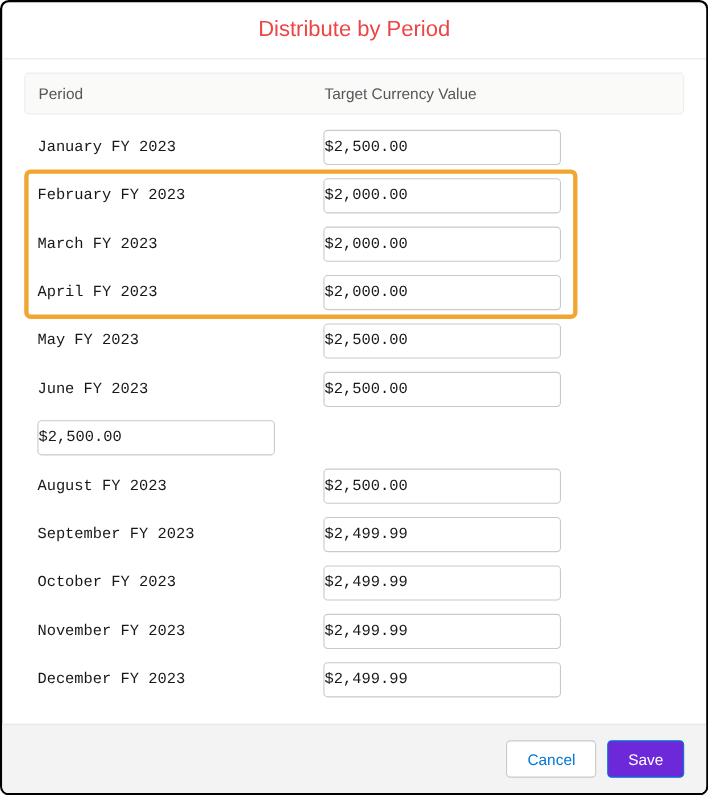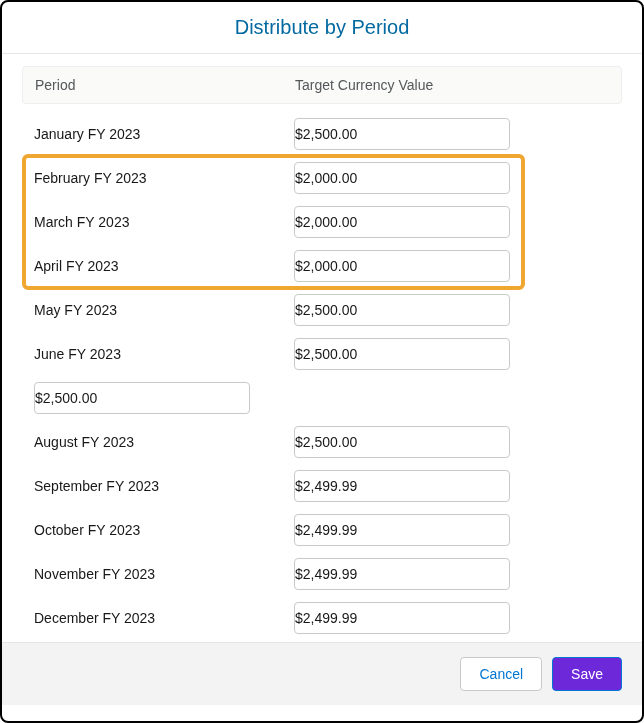--- a/index.html
+++ b/index.html
@@ -18,21 +18,21 @@
       overflow: hidden;
     }
     .dialog-header {
       text-align: center;
       padding: 14px 0 14px 0;
       border-bottom: 1px solid #e5e5e5;
     }
     .dialog-title {
       font-size: 20px;
       font-weight: 400;
-      color: #0369a1;
+      color: #ef4444;
     }
     .content {
       padding: 12px 20px 0 20px;
     }
     .table-head {
       display: flex;
       background: #fafaf9;
       border: 1px solid #eeeeee;
       border-radius: 4px;
       padding: 10px 12px;
@@ -43,20 +43,21 @@
       font-size: 14px;
       color: #54585a;
     }
     .col-value-head {
       flex: 1;
       font-size: 14px;
       color: #54585a;
     }
     .rows-wrapper {
       position: relative;
+      font-family: Liberation Mono, monospace;
     }
     .row {
       display: flex;
       align-items: center;
       padding: 4px 12px;
       min-height: 44px;
     }
     .period-label {
       flex: 0 0 260px;
       font-size: 14px;
@@ -73,21 +74,21 @@
       font-family: inherit;
     }
     .highlight-box {
       position: absolute;
       border: 4px solid #f0a732;
       border-radius: 6px;
       pointer-events: none;
     }
     .footer {
       position: absolute;
-      bottom: 16px;
+      bottom: 0;
       left: 0;
       right: 0;
       background: #f3f3f3;
       border-top: 1px solid #e5e5e5;
       padding: 14px 20px;
       display: flex;
       justify-content: flex-end;
       gap: 10px;
     }
     .btn {

